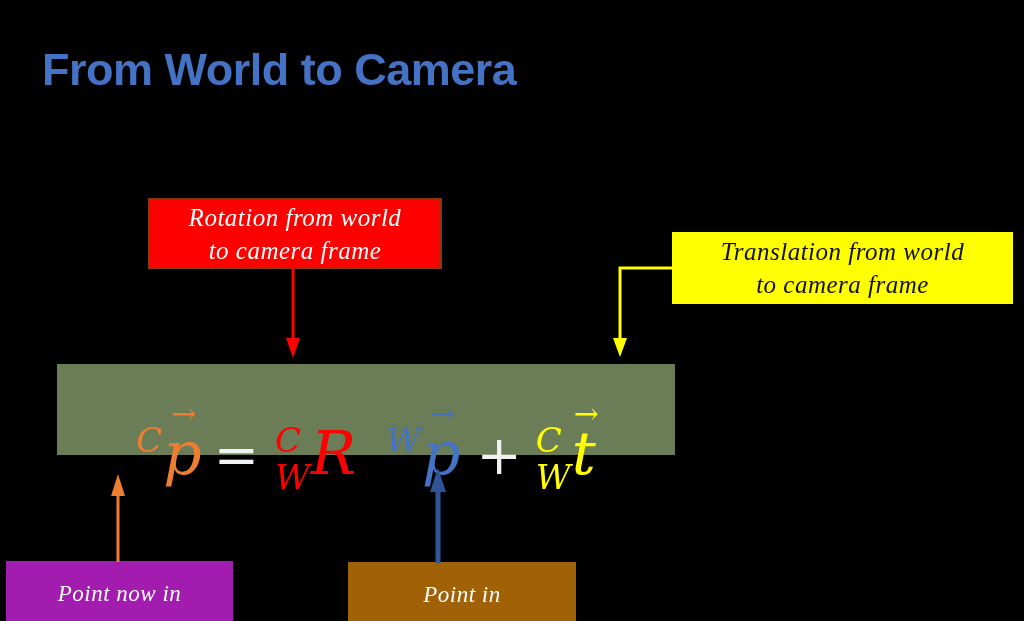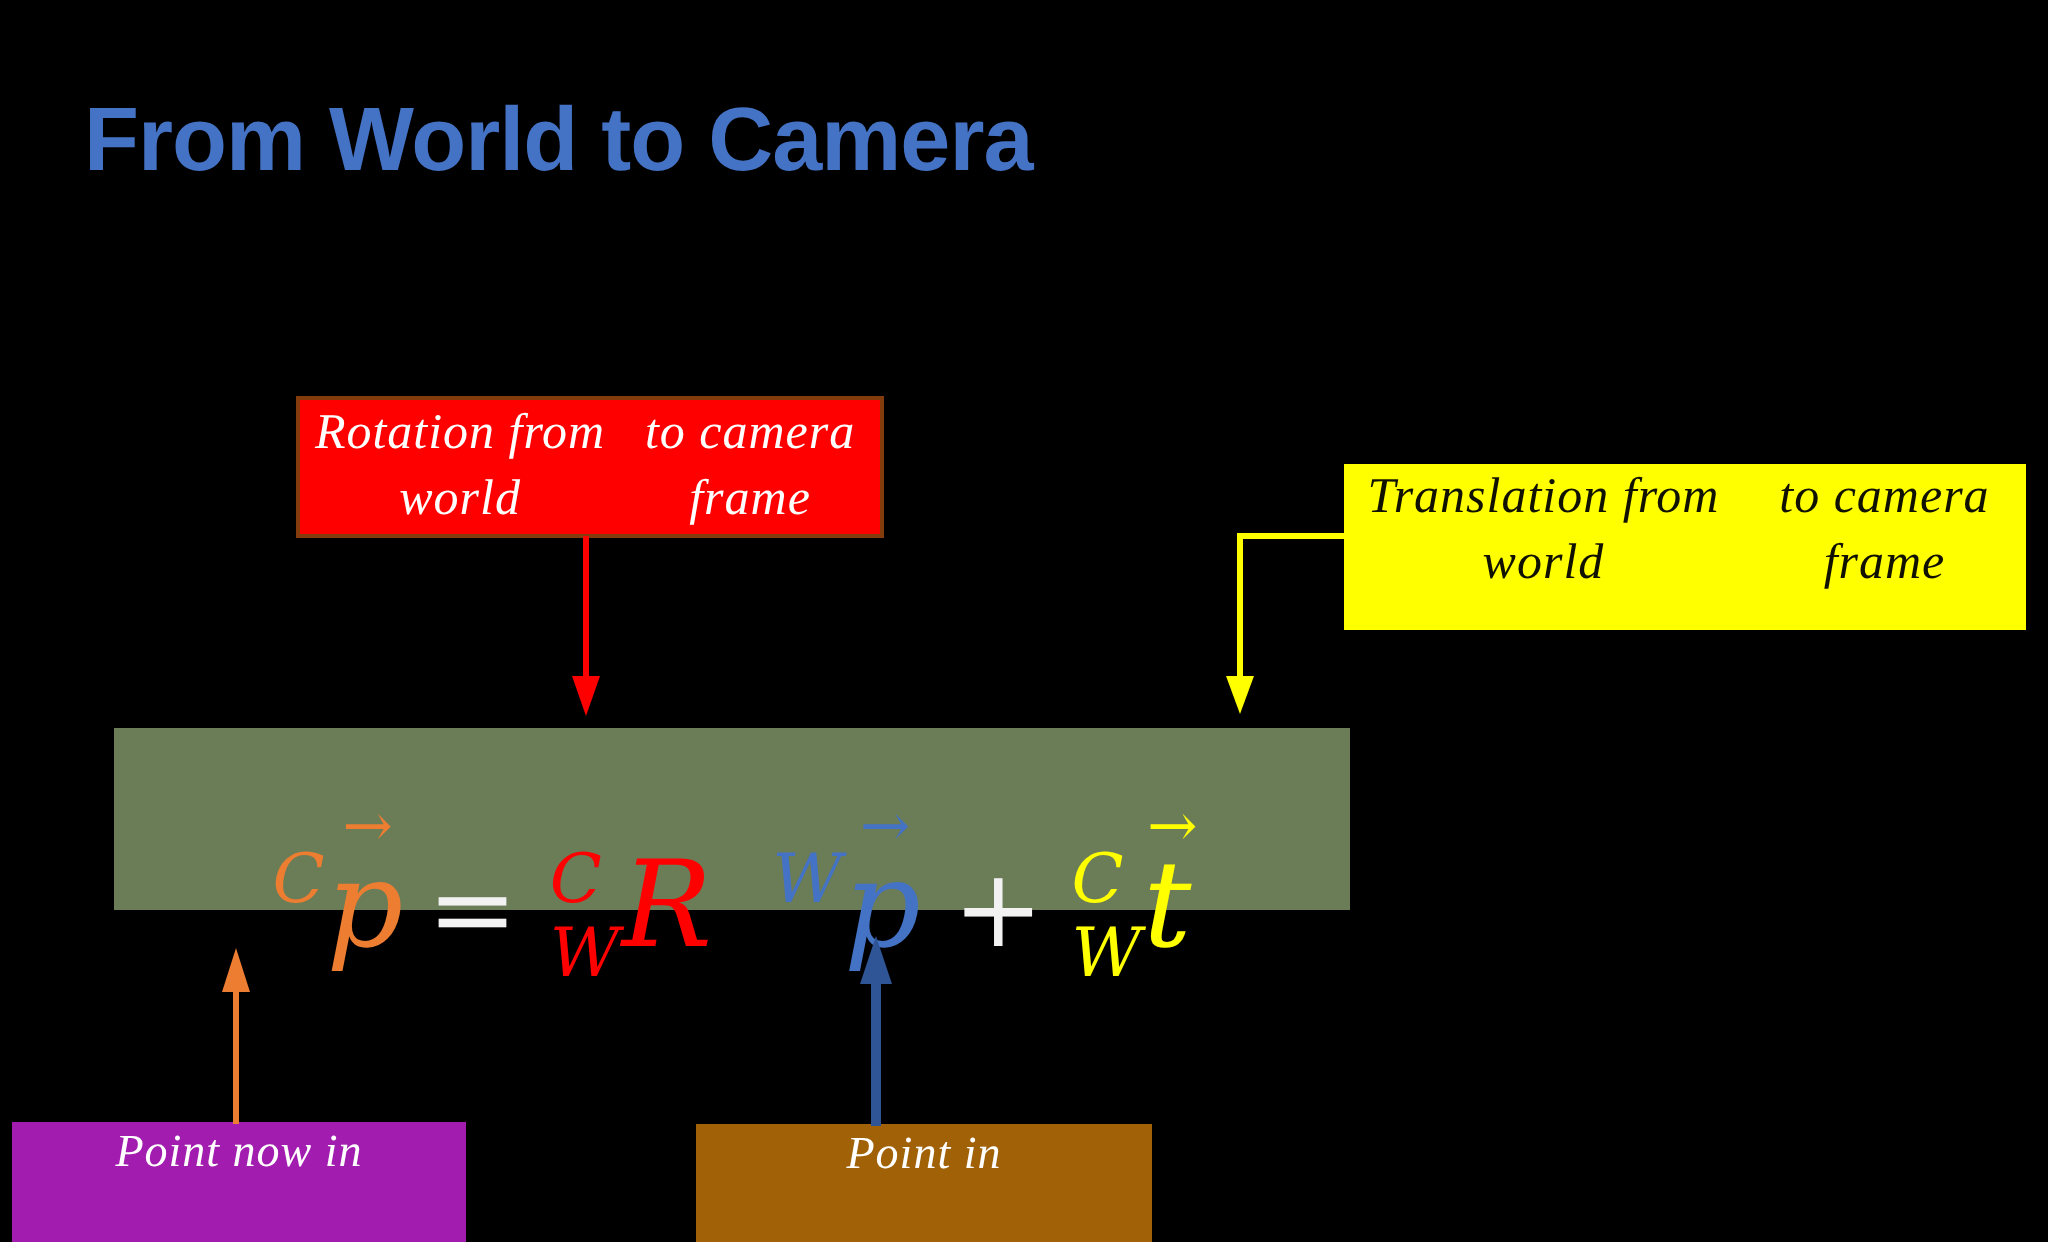--- a/index.html
+++ b/index.html
@@ -2,27 +2,27 @@
 <html><head>
 <meta charset="utf-8">
 <style>
   html,body{margin:0;padding:0;background:#000;}
   .slide{position:relative;width:1024px;height:621px;background:#000;overflow:hidden;
          font-family:"Liberation Sans",sans-serif;margin-top:22px;}
 
   .title{position:absolute;left:42px;top:22px;font-size:45px;font-weight:bold;
          color:#4472c4;letter-spacing:-0.5px;}
 
-  .callout{position:absolute;display:flex;justify-content:center;
+  .callout{position:absolute;display:flex;flex-direction:column;justify-content:center;
            text-align:center;font-family:"Liberation Serif",serif;font-style:italic;
            line-height:1.32;letter-spacing:0.5px;}
   .callout span{display:block;}
   .callout-rotation{left:148px;top:176px;width:294px;height:71px;background:#fe0000;
                     border:2px solid #843c0c;color:#ffffff;font-size:25px;box-sizing:border-box;}
-  .callout-translation{left:672px;top:210px;width:341px;height:83px;background:#ffff00;
+  .callout-translation{left:672px;top:210px;width:341px;height:72px;background:#ffff00;
                        color:#111100;font-size:25px;}
   .callout-camera{left:6px;top:539px;width:227px;height:67px;background:#a21caf;
                   color:#ffffff;font-size:23px;}
   .callout-world{left:348px;top:540px;width:228px;height:67px;background:#a16207;
                  color:#ffffff;font-size:23px;}
 
   .arrow{position:absolute;}
 
   .equation{position:absolute;left:57px;top:342px;width:618px;height:91px;background:#6b7d57;
             display:flex;align-items:baseline;justify-content:center;

